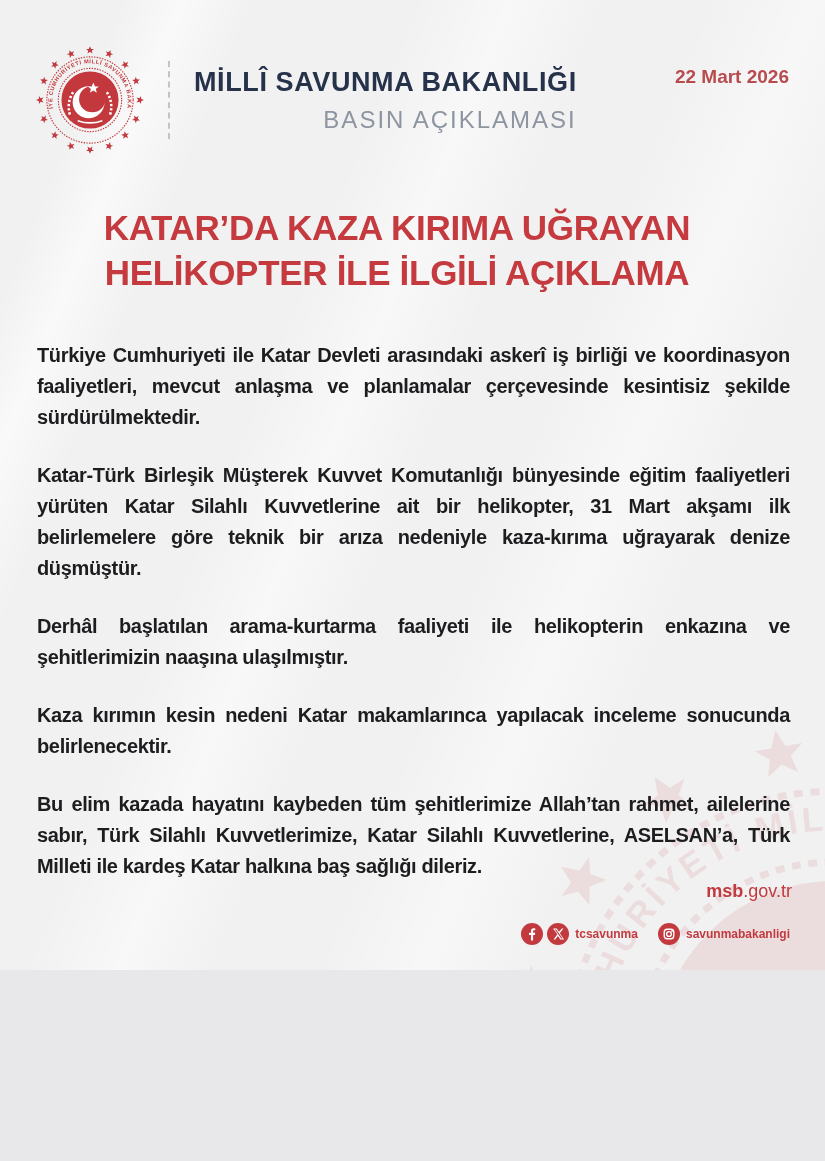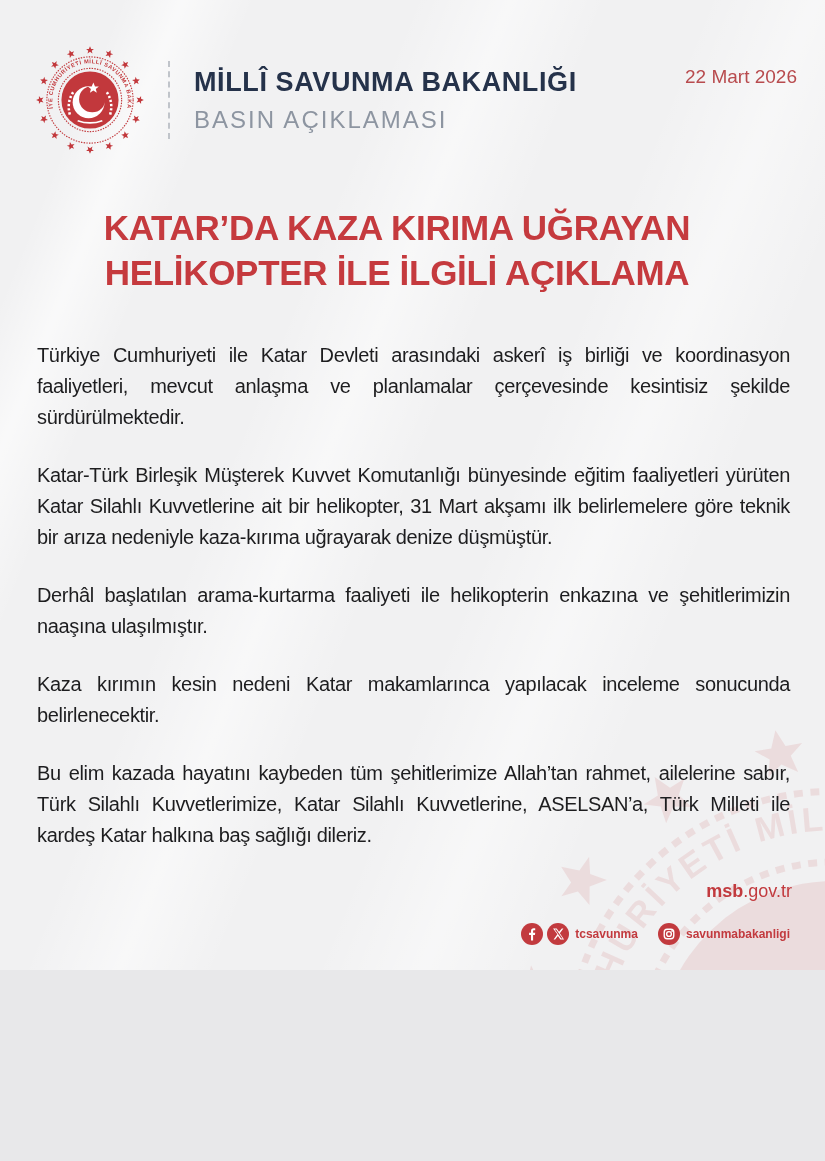--- a/index.html
+++ b/index.html
@@ -22,32 +22,32 @@
     opacity:.11;transform:rotate(-10deg);pointer-events:none;
   }
   .watermark svg{width:100%;height:100%;}
   
   .header{position:relative;display:flex;align-items:center;padding:44px 35px 0 34px;}
   .logo{width:112px;height:112px;flex:0 0 auto;}
   .logo svg{width:100%;height:100%;}
   .h-divider{height:78px;border-left:2px dashed #c0c4ca;margin:0 24px 0 22px;}
   .titles{display:flex;flex-direction:column;justify-content:center;}
   .ministry{font-size:27px;font-weight:600;letter-spacing:.6px;color:#25324a;}
-  .subtitle{font-size:24px;font-weight:400;letter-spacing:2px;color:#8d95a1;margin-top:8px;}
-  .date{position:absolute;top:66px;right:28px;font-size:19px;font-weight:400;color:#b84b4e;}
+  .subtitle{font-size:24px;font-weight:400;letter-spacing:2px;color:#8d95a1;margin-top:8px;text-align:right;}
+  .date{position:absolute;top:66px;right:36px;font-size:19px;font-weight:700;color:#b84b4e;}
   
   .main{position:relative;width:753px;margin:0 auto 0 37px;}
   .headline{
     margin:50px 0 44px 0;
     font-size:35px;line-height:1.28;font-weight:800;letter-spacing:-.3px;
     color:#c53a3e;max-width:720px;text-align:center;
   }
   .body-par{
     margin:0 0 27px 0;
-    font-size:20px;line-height:1.55;font-weight:400;letter-spacing:-.35px;
+    font-size:20px;line-height:1.55;font-weight:700;letter-spacing:-.35px;
     color:#1d1d1f;text-align:justify;
   }
   .closing{
     margin:42px 0 0 0;
     font-size:22px;font-weight:700;letter-spacing:-.2px;color:#c5393d;
   }
   
   .site{position:absolute;right:33px;bottom:68px;font-size:18px;color:#c23a3e;font-weight:500;}
   .site .b{font-weight:800;}
   .socials{position:absolute;right:33px;bottom:25px;display:flex;align-items:center;gap:4px;}

